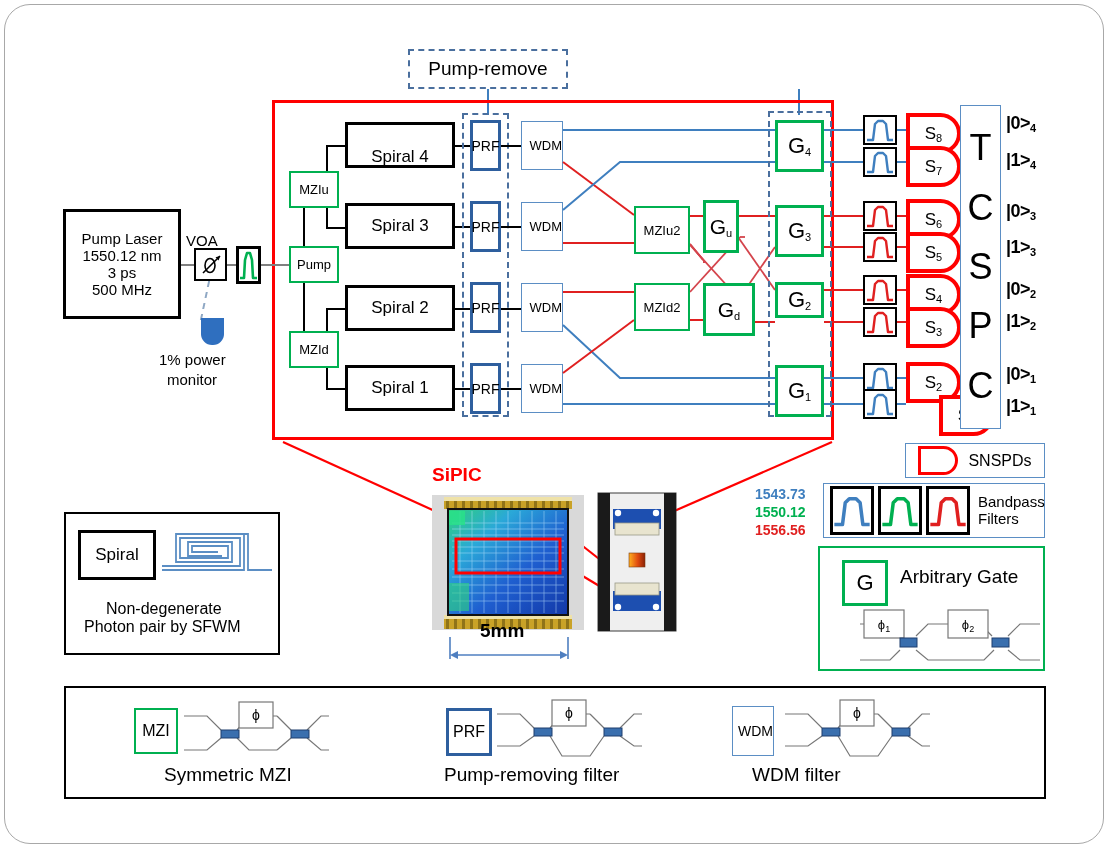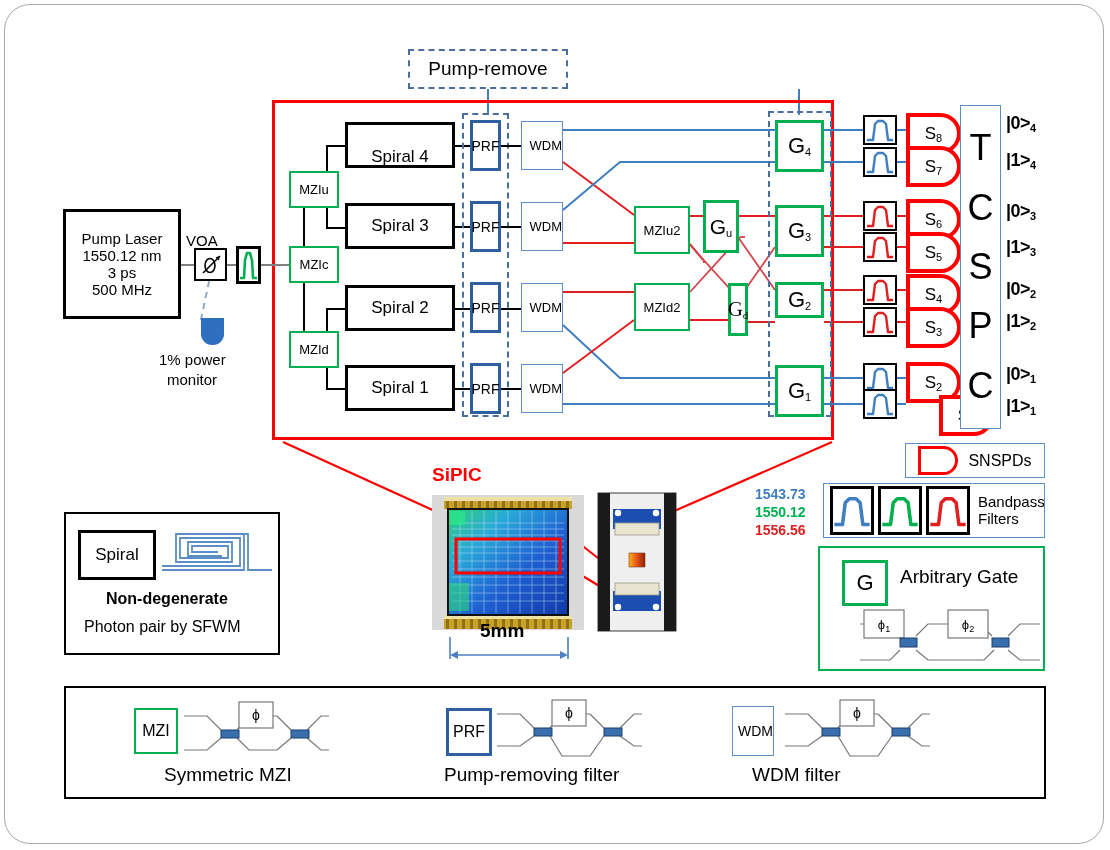--- a/index.html
+++ b/index.html
@@ -96,21 +96,21 @@
   </div>
 
   <div class="w wh gray abs" style="left:261px;top:264px;width:28px;border-top-width:2px;"></div>
 
   <div class="w abs" style="left:204px;top:281px;width:10px;height:39px;border-left:2px dashed #8fa8c4;transform:skewX(-12deg);"></div>
   <div class="abs" style="left:201px;top:318px;width:23px;height:27px;background:#2f6fbf;border-radius:0 0 11px 11px;"></div>
   <div class="txt" style="left:159px;top:351px;font-size:15px;">1% power</div>
   <div class="txt" style="left:167px;top:371px;font-size:15px;">monitor</div>
 
   <div class="box-green abs" style="left:289px;top:246px;width:50px;height:37px;border-width:2.5px;">
-    <span class="lbl" style="font-size:13px;">MZIc</span>
+    <span class="lbl" style="font-size:13px;">Pump</span>
   </div>
   <div class="box-green abs" style="left:289px;top:171px;width:50px;height:37px;border-width:2.5px;">
     <span class="lbl" style="font-size:13px;">MZIu</span>
   </div>
   <div class="box-green abs" style="left:289px;top:331px;width:50px;height:37px;border-width:2.5px;">
     <span class="lbl" style="font-size:13px;">MZId</span>
   </div>
 
   <div class="w wv blk abs" style="left:303px;top:208px;height:38px;border-left-width:2.5px;"></div>
   <div class="w wv blk abs" style="left:303px;top:283px;height:48px;border-left-width:2.5px;"></div>
@@ -275,21 +275,21 @@
   <div class="box-green abs" style="left:634px;top:206px;width:56px;height:48px;border-width:2.5px;">
     <span class="lbl" style="font-size:13px;">MZIu2</span>
   </div>
   <div class="box-green abs" style="left:634px;top:283px;width:56px;height:48px;border-width:2.5px;">
     <span class="lbl" style="font-size:13px;">MZId2</span>
   </div>
 
   <div class="box-green abs" style="left:703px;top:200px;width:36px;height:53px;border-width:3px;">
     <span style="font-size:21px;"><span>G</span><span class="sub">u</span></span>
   </div>
-  <div class="box-green abs" style="left:728px;top:283px;width:20px;height:53px;border-width:3px;font-family:Liberation Serif, serif;">
+  <div class="box-green abs" style="left:703px;top:283px;width:52px;height:53px;border-width:3px;">
     <span style="font-size:21px;"><span>G</span><span class="sub">d</span></span>
   </div>
 
   <div class="box-dash abs" style="left:768px;top:111px;width:64px;height:306px;"></div>
 
   <div class="box-green abs" style="left:775px;top:120px;width:49px;height:52px;border-width:3px;">
     <span style="font-size:22px;"><span>G</span><span class="sub">4</span></span>
   </div>
   <div class="box-green abs" style="left:775px;top:205px;width:49px;height:52px;border-width:3px;">
     <span style="font-size:22px;"><span>G</span><span class="sub">3</span></span>
@@ -453,21 +453,21 @@
     <div class="box-black" style="position:absolute;left:12px;top:16px;width:72px;height:44px;">
       <span style="font-size:17px;">Spiral</span>
     </div>
     <svg width="110" height="46" viewBox="0 0 110 46" style="position:absolute;left:96px;top:14px;">
       <g stroke="#5b8ec4" stroke-width="1.8" fill="none">
         <path d="M0,38 L78,38 L78,10 L18,10 L18,30 L66,30 L66,18 L30,18 L30,24 L56,24"></path>
         <path d="M0,42 L82,42 L82,6 L14,6 L14,34 L70,34 L70,14 L26,14 L26,28 L60,28"></path>
         <path d="M82,6 L86,6 L86,42 L110,42"></path>
       </g>
     </svg>
-    <div class="txt" style="left:40px;top:76px;font-size:16px;font-weight:bold;">Non-degenerate</div>
+    <div class="txt" style="left:40px;top:86px;font-size:16px;">Non-degenerate</div>
     <div class="txt" style="left:18px;top:104px;font-size:16px;">Photon pair by SFWM</div>
   </div>
 
   <div class="chip" style="left:430px;top:487px;width:248px;height:175px;">
     
     <svg width="248" height="175" viewBox="0 0 248 175">
       <defs>
         <linearGradient id="pcbgrad" x1="0" y1="0" x2="1" y2="1">
           <stop offset="0%" stop-color="#2fd27a"></stop>
           <stop offset="28%" stop-color="#2aa8d8"></stop>

